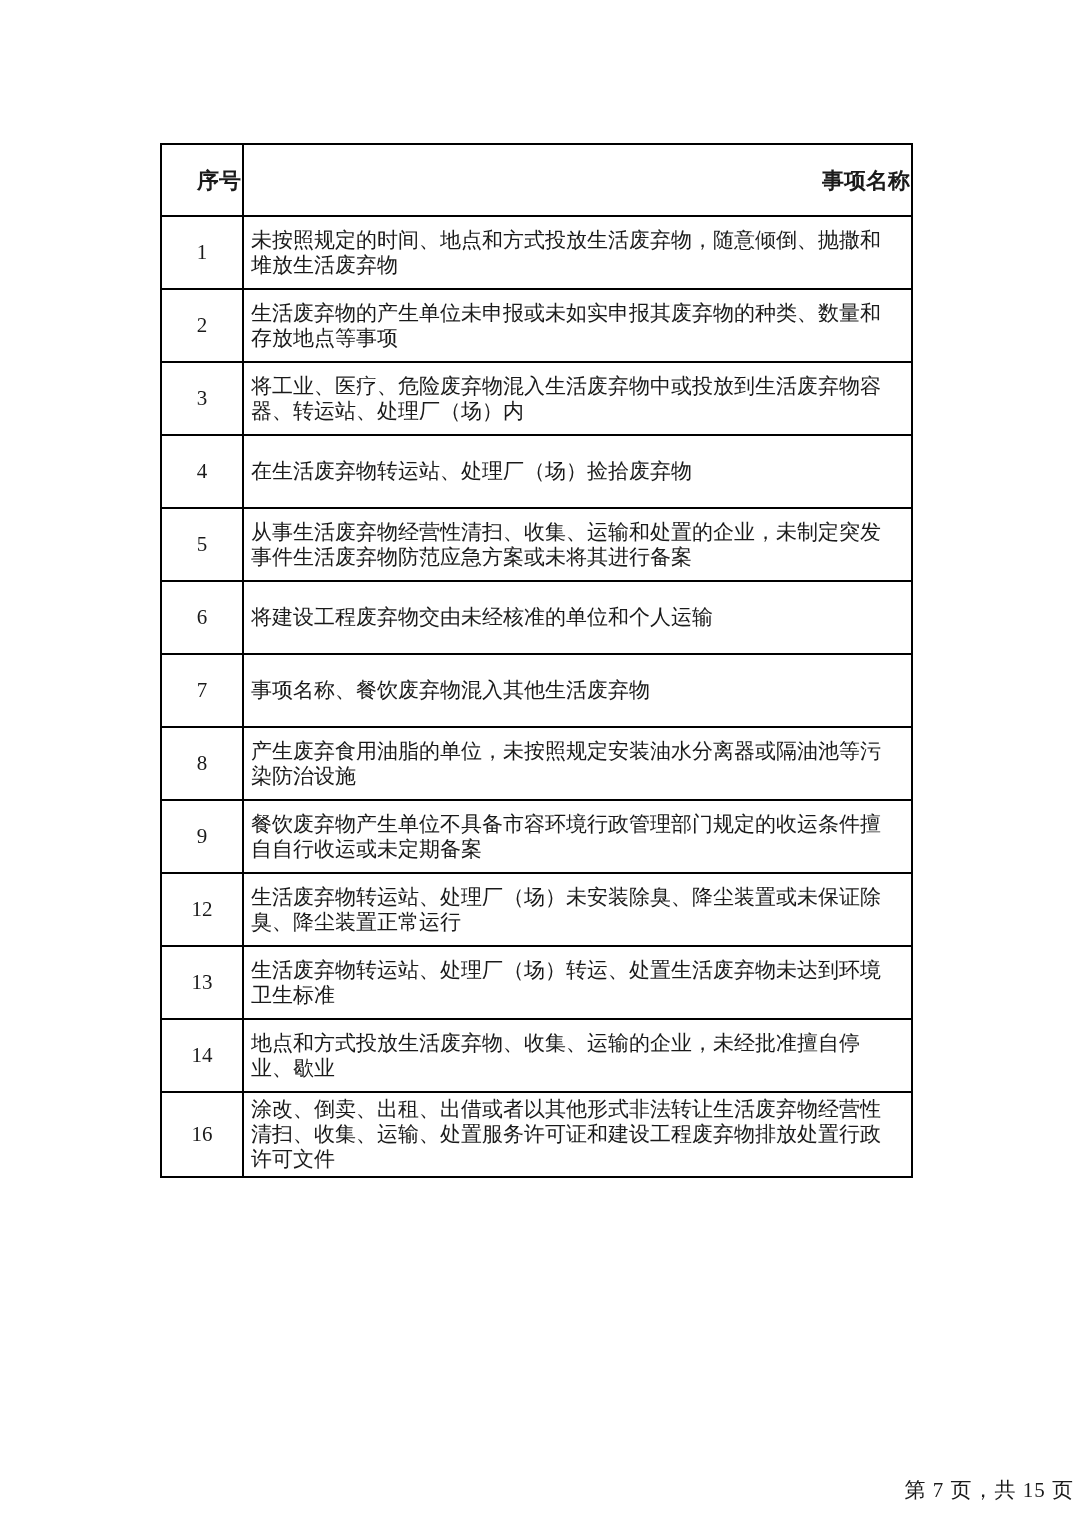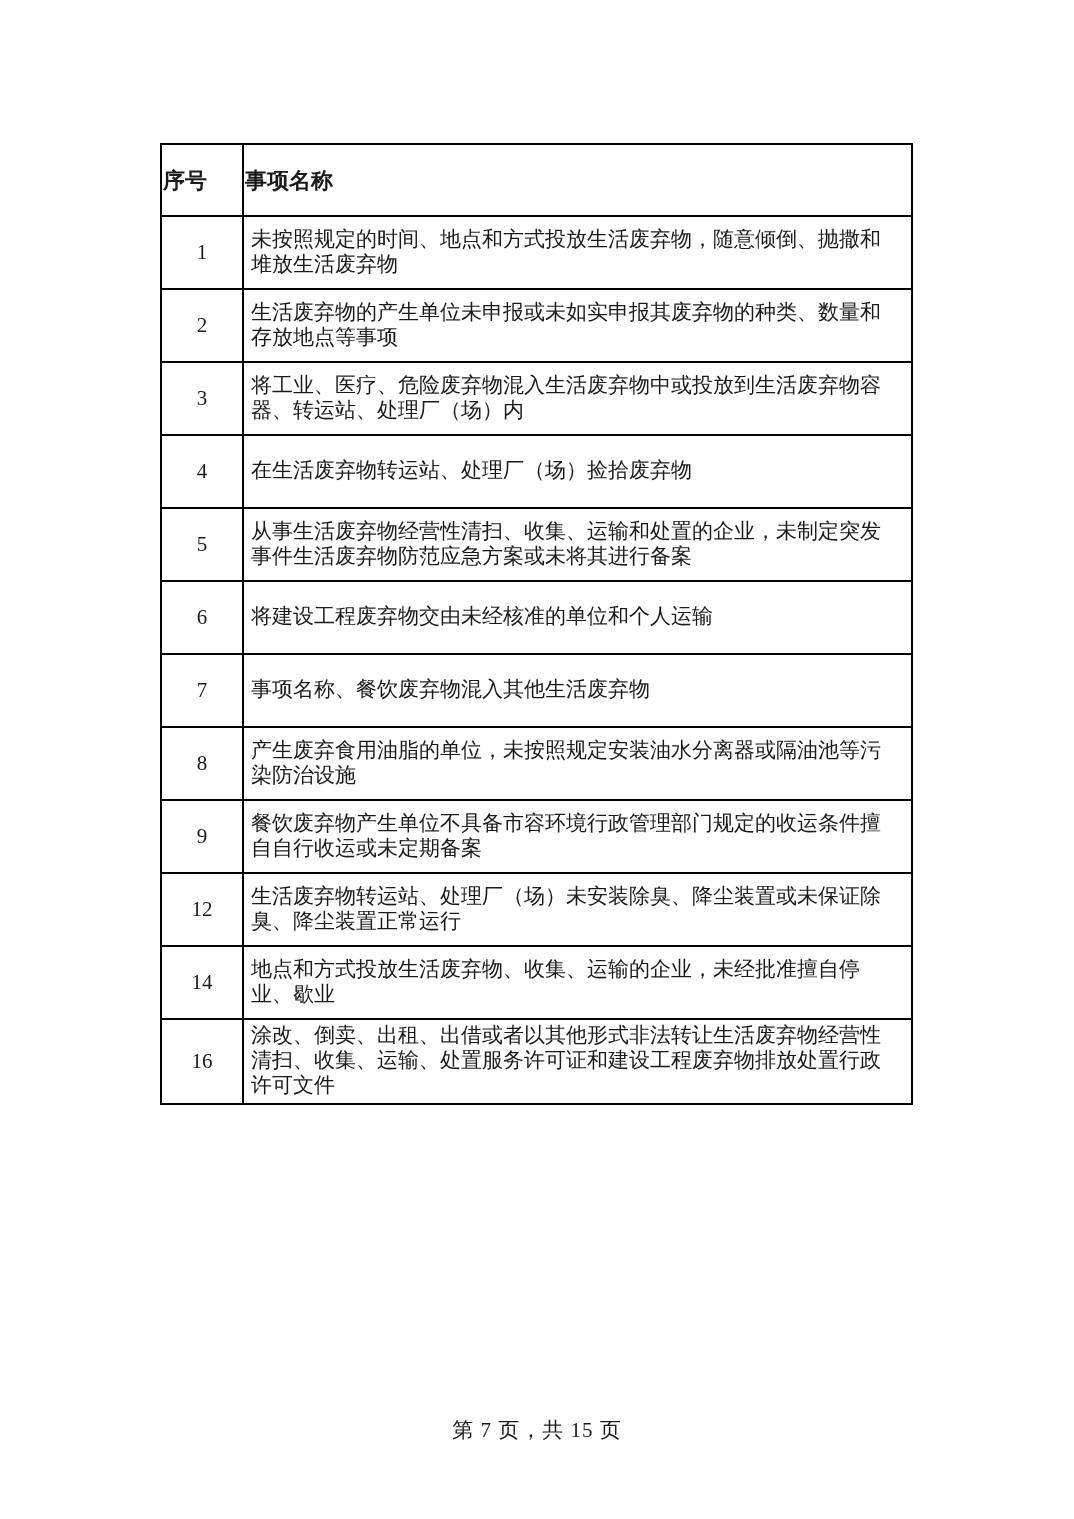--- a/index.html
+++ b/index.html
@@ -28,40 +28,39 @@
   table.items td, table.items th {
     border: 2px solid #000000;
     vertical-align: middle;
     font-size: 21px;
     line-height: 25px;
     color: #1a1a1a;
   }
   table.items th.h-no, table.items th.h-name {
     height: 68px;
     font-weight: bold;
-    text-align: left;
+    text-align: right;
     font-size: 22px;
   }
   table.items td.no {
     text-align: center;
     font-family: "Liberation Serif", "DejaVu Serif", serif;
   }
   table.items td.name {
     text-align: left;
     padding: 4px 12px 4px 7px;
-    font-family: Liberation Mono, monospace;
   }
   table.items tr.r { height: 73px; }
   table.items tr.r-last { height: 75px; }
   .footer {
     position: absolute;
     left: 0;
-    top: 1416px;
+    top: 1476px;
     width: 1074px;
-    text-align: center;
+    text-align: right;
     font-size: 21px;
     color: #1a1a1a;
     letter-spacing: 1px;
   }
 </style>
 </head>
 <body>
 
 <div class="page">
 
@@ -109,20 +108,24 @@
       </tr>
       <tr class="r">
         <td class="no">9</td>
         <td class="name">餐饮废弃物产生单位不具备市容环境行政管理部门规定的收运条件擅自自行收运或未定期备案</td>
       </tr>
       <tr class="r">
         <td class="no">12</td>
         <td class="name">生活废弃物转运站、处理厂（场）未安装除臭、降尘装置或未保证除臭、降尘装置正常运行</td>
       </tr>
       <tr class="r">
+        <td class="no">13</td>
+        <td class="name">生活废弃物转运站、处理厂（场）转运、处置生活废弃物未达到环境卫生标准</td>
+      </tr>
+      <tr class="r">
         <td class="no">14</td>
         <td class="name">地点和方式投放生活废弃物、收集、运输的企业，未经批准擅自停业、歇业</td>
       </tr>
       <tr class="r r-last">
         <td class="no">16</td>
         <td class="name">涂改、倒卖、出租、出借或者以其他形式非法转让生活废弃物经营性清扫、收集、运输、处置服务许可证和建设工程废弃物排放处置行政许可文件</td>
       </tr>
     </tbody>
   </table>
 

